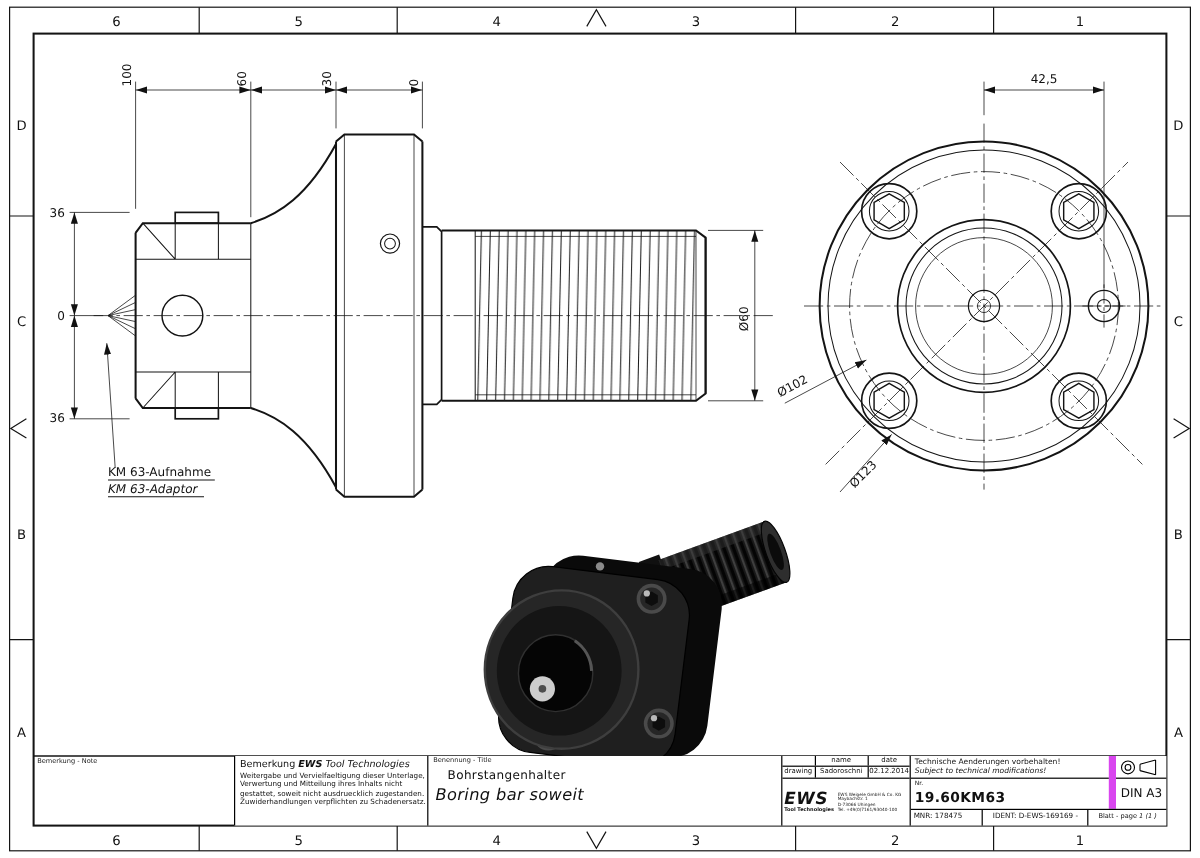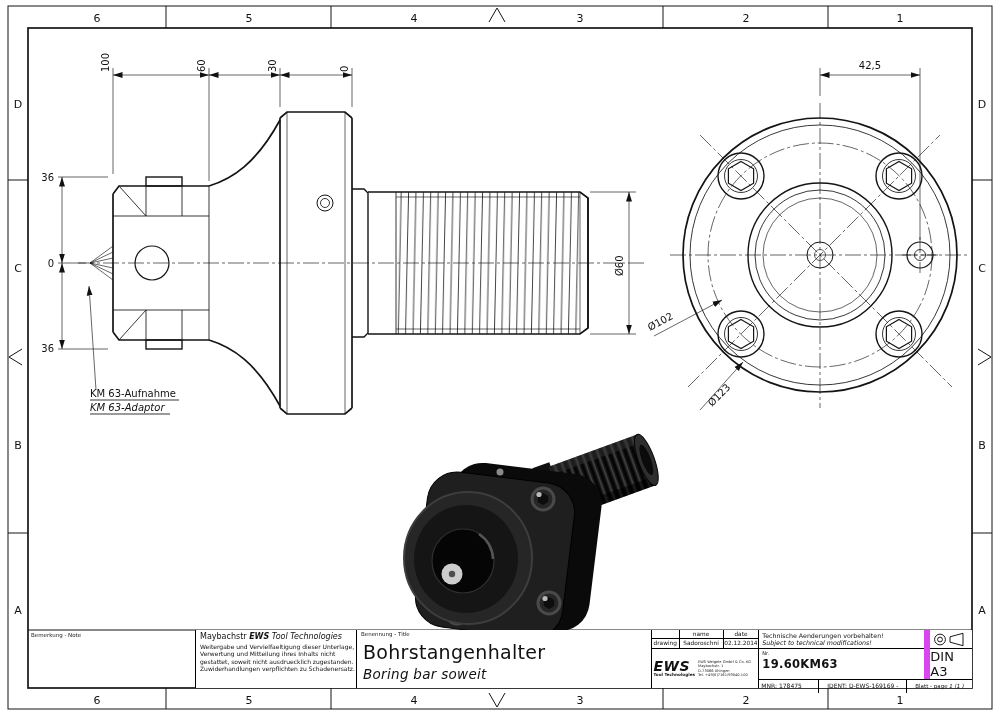--- a/index.html
+++ b/index.html
@@ -17,21 +17,21 @@
 
   
   .note{position:absolute;left:31px;top:632px;font-size:5.5px;color:#222}
   .tb{position:absolute;left:195px;top:630px;width:777px;height:58px;display:flex;background:#fff;border-left:1.1px solid #000;box-sizing:border-box}
   .tb *{box-sizing:border-box}
   .tb-copy{width:160px;padding:2px 4px 0 4px}
   .copy-head{font-size:8px;white-space:nowrap;margin-bottom:2px}
   .copy-line{font-size:6px;line-height:7.3px;white-space:nowrap}
   .tb-title{width:295px;border-left:1.1px solid #000;padding:1px 4px;position:relative}
   .cell-label{font-size:5.5px;color:#222}
-  .t-de{font-size:19px;margin:4px 0 0 2px;letter-spacing:.3px}
+  .t-de{font-size:10px;margin:4px 0 0 12px;letter-spacing:.3px}
   .t-en{font-size:13.5px;font-style:italic;margin:3px 0 0 2px;letter-spacing:.3px}
   .tb-table{width:108px;border-left:1.1px solid #000;display:flex;flex-direction:column}
   .tt-row{display:flex;border-bottom:.8px solid #000;height:10px;line-height:9.5px;font-size:5.8px}
   .tt-row.tt-h{height:9px;line-height:8.5px}
   .tc1{width:28px;border-right:.8px solid #000;padding-left:2px}
   .tc2{width:44px;border-right:.8px solid #000;text-align:center}
   .tc3{flex:1;text-align:center}
   .tt-logo{flex:1;display:flex;align-items:center;padding:1px 2px;gap:3px}
   .logo-ews{font-size:14px;font-weight:bold;font-style:italic;line-height:12px;letter-spacing:.5px}
   .logo-sub{font-size:4.2px;font-weight:bold;white-space:nowrap}
@@ -40,21 +40,21 @@
   .trw{flex:1;display:flex}
   .tr-main{width:171px;border-right:6px solid #d946ef;display:flex;flex-direction:column}
   .tr-notice{height:19px;border-bottom:1px solid #000;padding:1.5px 3px}
   .nde,.nen{font-size:6.3px;line-height:7.5px;white-space:nowrap}
   .nen{font-style:italic}
   .tr-nr{flex:1;padding:1px 3px}
   .nr-l{font-size:5px}
   .nr-v{font-size:11.5px;font-weight:bold;margin-top:1px;letter-spacing:.3px}
   .tr-side{flex:1;display:flex;flex-direction:column}
   .proj{height:19px;border-bottom:1px solid #000;display:flex;align-items:center;justify-content:center}
-  .din{flex:1;display:flex;align-items:center;justify-content:center;font-size:13px}
+  .din{flex:1;display:flex;align-items:center;justify-content:center;font-size:10px}
   .tr-bottom{height:14px;border-top:1px solid #000;display:flex;font-size:6px;line-height:12.5px}
   .mnr{width:60px;padding-left:2px;border-right:.8px solid #000}
   .ident{width:88px;text-align:center;border-right:.8px solid #000}
   .blatt{flex:1;text-align:center;font-size:5.5px}
 </style>
 </head>
 <body>
 
 <div class="page">
 
@@ -242,21 +242,21 @@
     <circle cx="452" cy="574" r="10.5" fill="#cdcdcd"></circle>
     <circle cx="452" cy="574" r="3.2" fill="#4e4e4e"></circle>
   </g>
 </svg>
 
 <span class="note">Bemerkung - Note</span>
 
 <div class="tb">
   <div class="tb-copy">
     <div class="copy-head">
-      <span>Maybachstr </span><span class="b i">EWS</span><span class="i"> Tool Technologies</span>
+      <span>Bemerkung </span><span class="b i">EWS</span><span class="i"> Tool Technologies</span>
     </div>
     <div class="copy-line">Weitergabe und Vervielfaeltigung dieser Unterlage,</div>
     <div class="copy-line">Verwertung und Mitteilung ihres Inhalts nicht</div>
     <div class="copy-line">gestattet, soweit nicht ausdruecklich zugestanden.</div>
     <div class="copy-line">Zuwiderhandlungen verpflichten zu Schadenersatz.</div>
   </div>
 
   <div class="tb-title">
     <div class="cell-label">Benennung - Title</div>
     <div class="t-de">Bohrstangenhalter</div>

